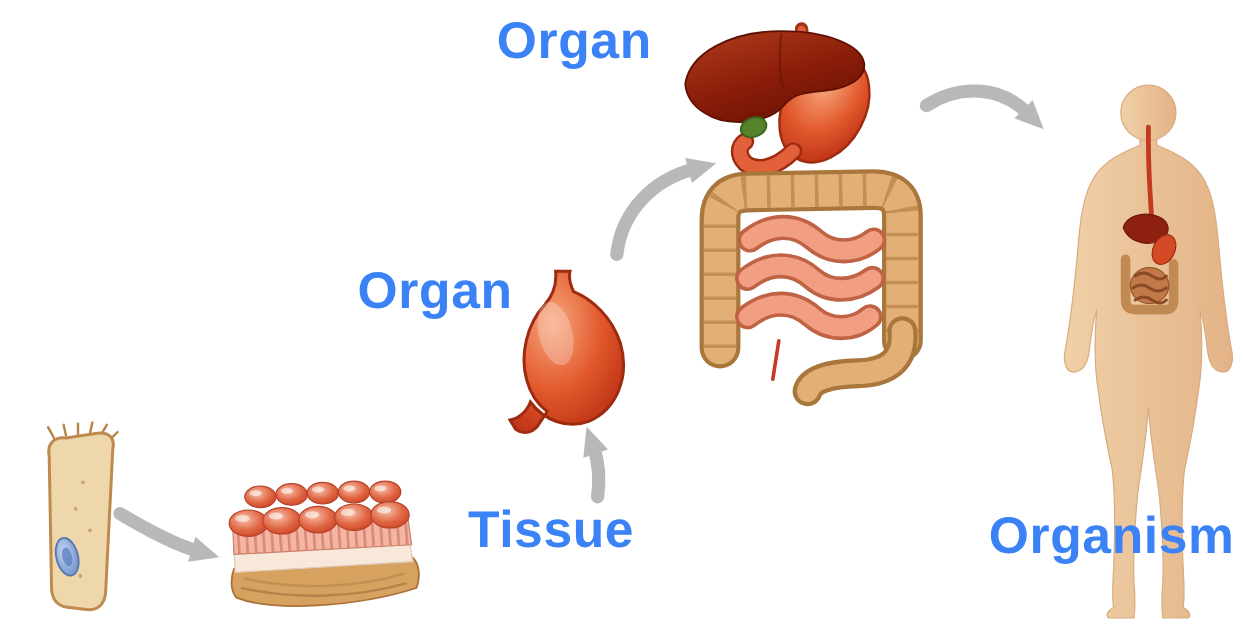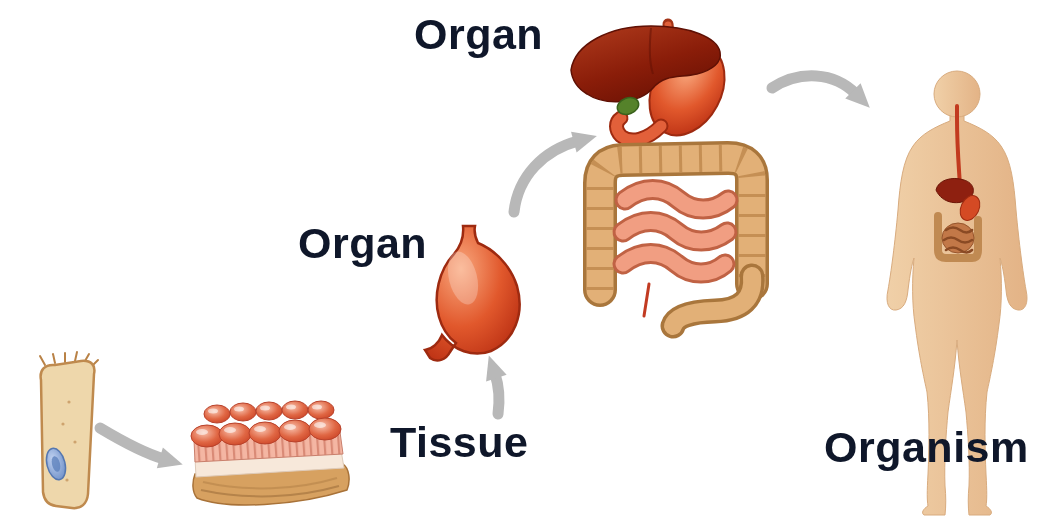--- a/index.html
+++ b/index.html
@@ -8,21 +8,21 @@
     width:1037px;
     height:520px;
     background:#ffffff;
     overflow:hidden;
     font-family:"Liberation Sans", sans-serif;
   }
   .stage svg{position:absolute;left:0;top:0;}
   .label{
     position:absolute;
     font-weight:bold;
-    color:#0f172a;
+    color:#3b82f6;
     letter-spacing:0.5px;
     white-space:nowrap;
     user-select:none;
   }
   .label-cell{left:66px;top:320px;font-size:40px;}
   .label-tissue{left:390px;top:418px;font-size:43px;}
   .label-organ{left:298px;top:219px;font-size:43px;}
   .label-organ-system{left:414px;top:12px;font-size:43px;line-height:45px;}
   .label-organism{left:824px;top:423px;font-size:43px;}
 </style>

